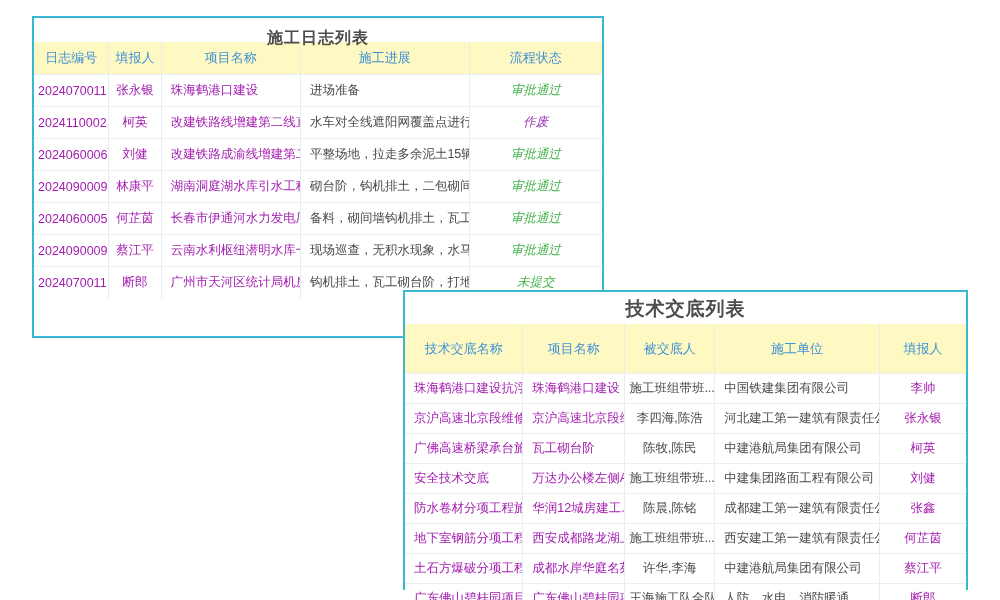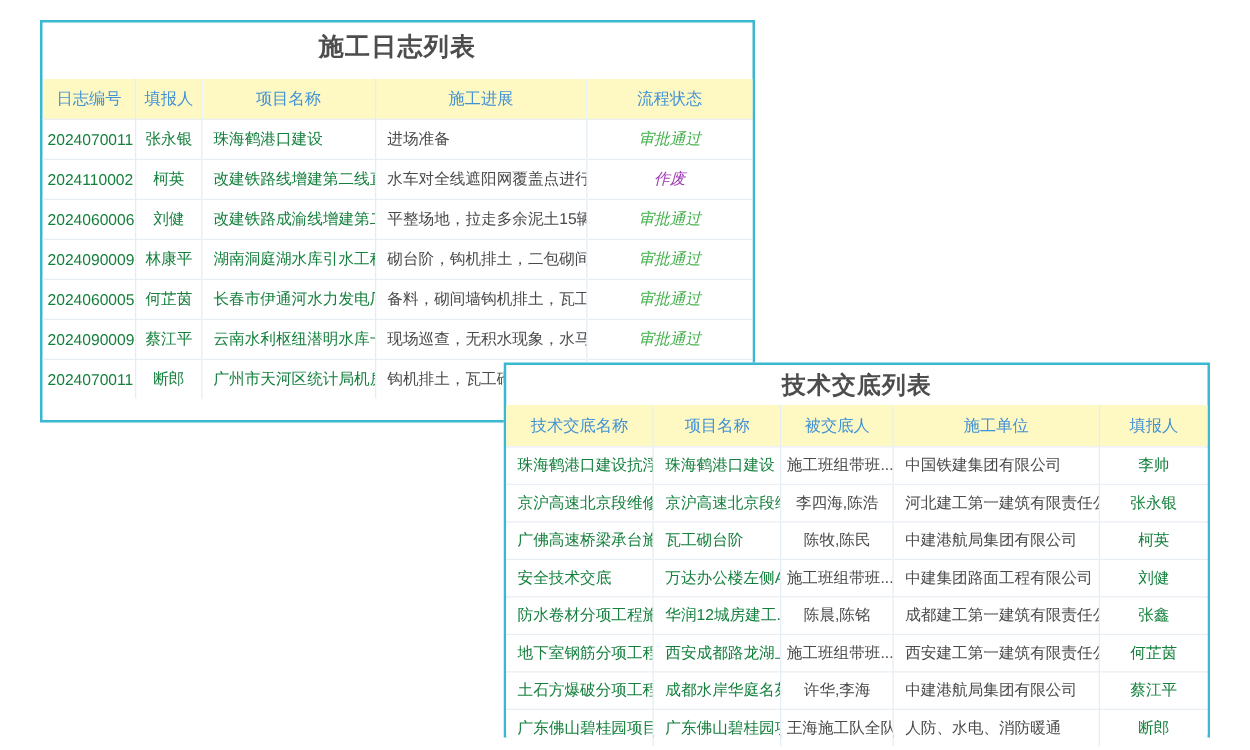--- a/index.html
+++ b/index.html
@@ -11,41 +11,41 @@
   .panel {
     position:absolute; background:#ffffff;
     border:2px solid #3ab7d1; box-sizing:border-box;
   }
   #log-panel { left:32px; top:16px; width:572px; height:322px; z-index:1; }
   #disclosure-panel { left:403px; top:290px; width:565px; height:300px; z-index:2; }
 
   .panel-title {
     text-align:center; font-weight:bold; color:#4d4d4d; letter-spacing:1px;
   }
-  #log-panel .panel-title { height:45px; line-height:40px; font-size:20px; }
+  #log-panel .panel-title { height:24px; line-height:40px; font-size:16px; }
   #disclosure-panel .panel-title { height:32px; line-height:34px; font-size:19px; }
 
   table { width:100%; border-collapse:collapse; table-layout:fixed; }
   th {
     background:#fef9c3; color:#4191d5; font-weight:normal; font-size:13px;
     overflow:hidden; white-space:nowrap;
   }
   #log-panel th { height:32px; }
-  #disclosure-panel th { height:33px; }
+  #disclosure-panel th { height:49px; }
   td {
     font-size:12.5px; color:#4a4a4a; border-top:1px solid #e9eef4;
     overflow:hidden; white-space:nowrap; background:#ffffff;
   }
   #log-panel td { height:31px; }
   #disclosure-panel td { height:29px; }
   th:not(:last-child), td:not(:last-child) { border-right:1px solid #e4edf6; }
 
   .center { text-align:center; padding:0 4px; }
   .left   { text-align:left;  padding:0 9px; }
-  .blue   { color:#15803d; }
+  .blue   { color:#a21caf; }
   .status { font-size:12.5px;font-style:italic; }
 </style>
 </head>
 <body>
 
 <div class="panel" id="log-panel">
   <div class="panel-title">施工日志列表</div>
   <table>
     <colgroup>
       <col style="width:13.2%">

